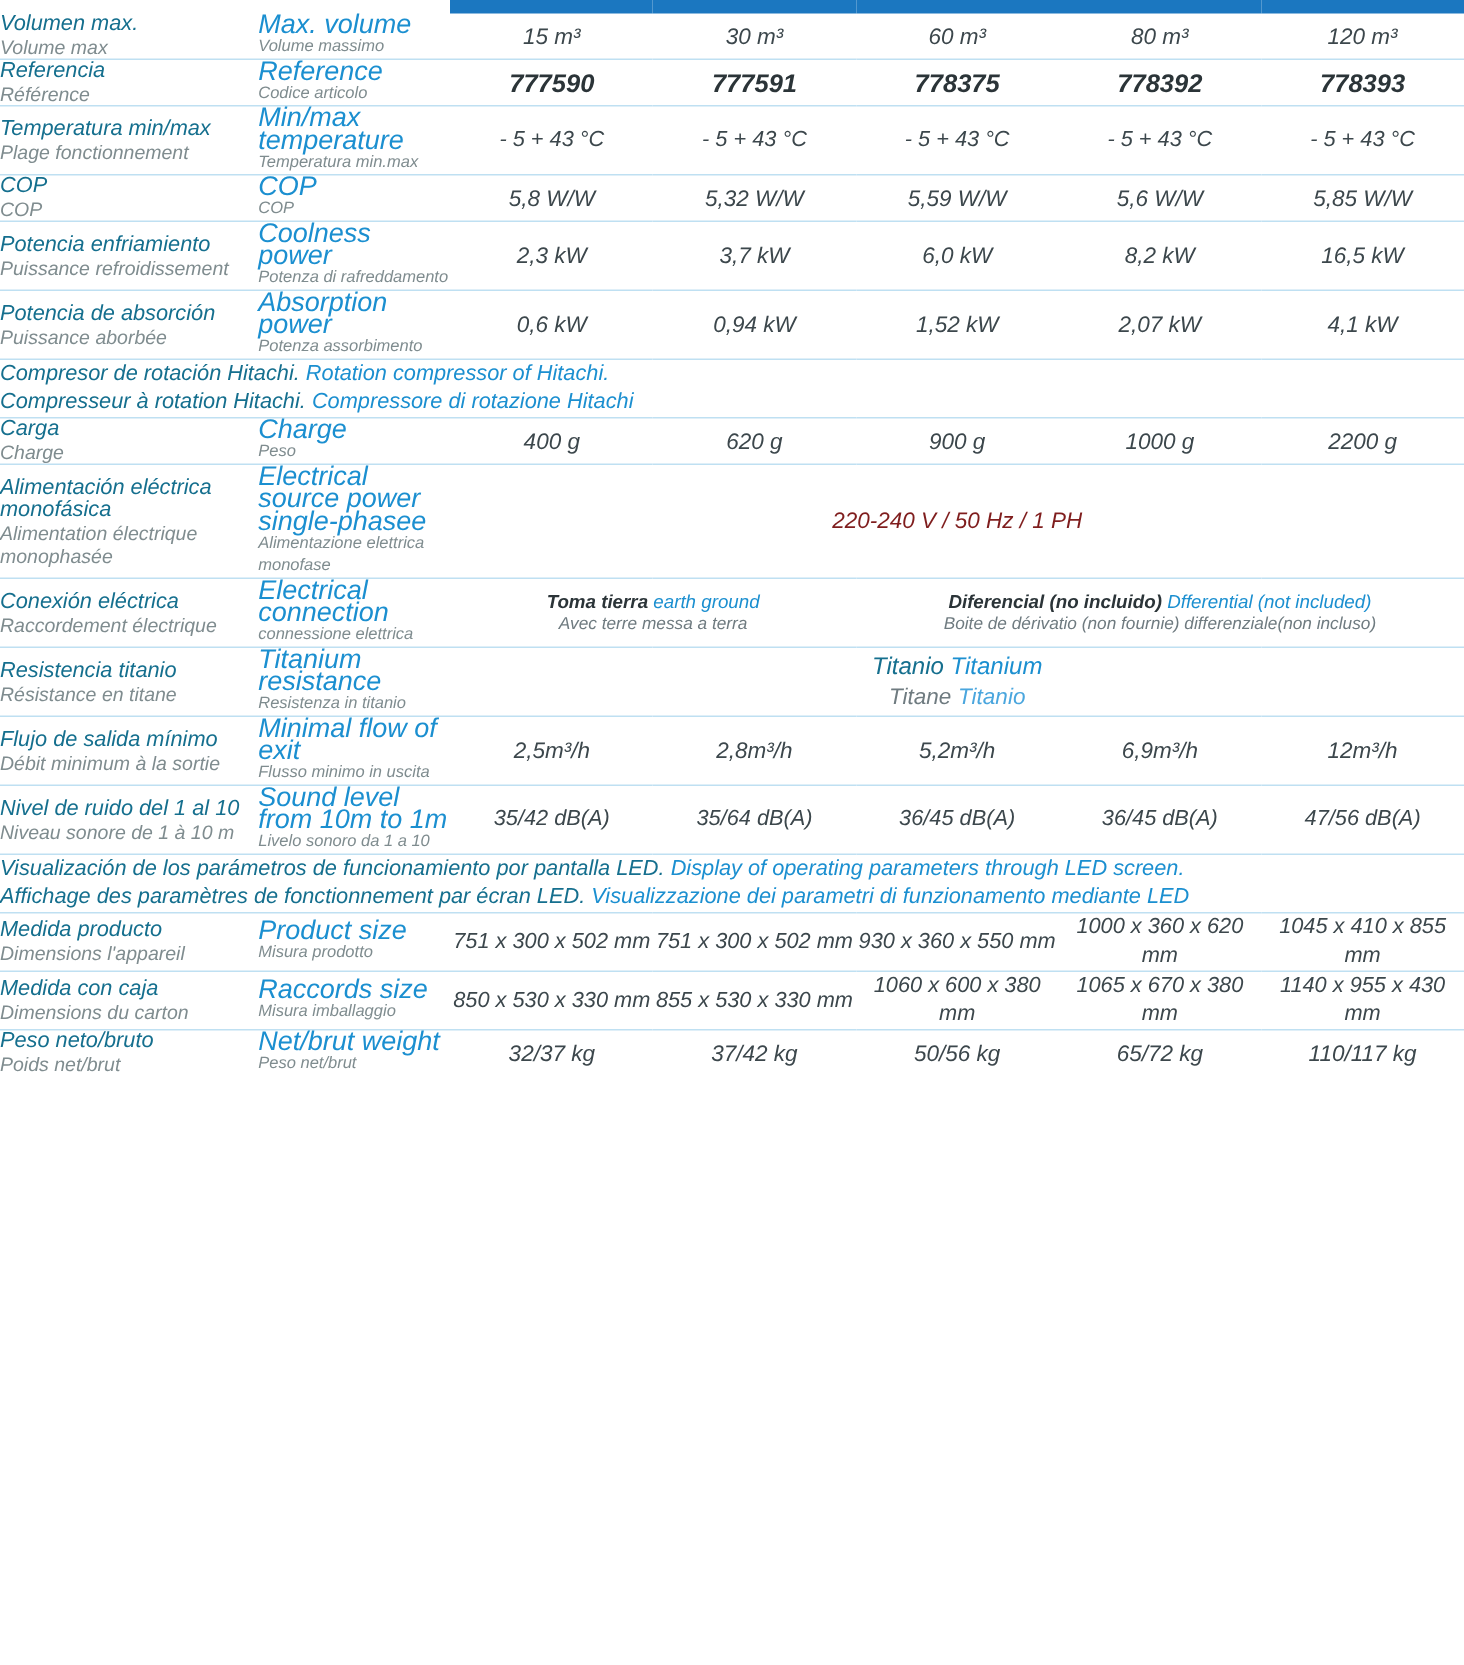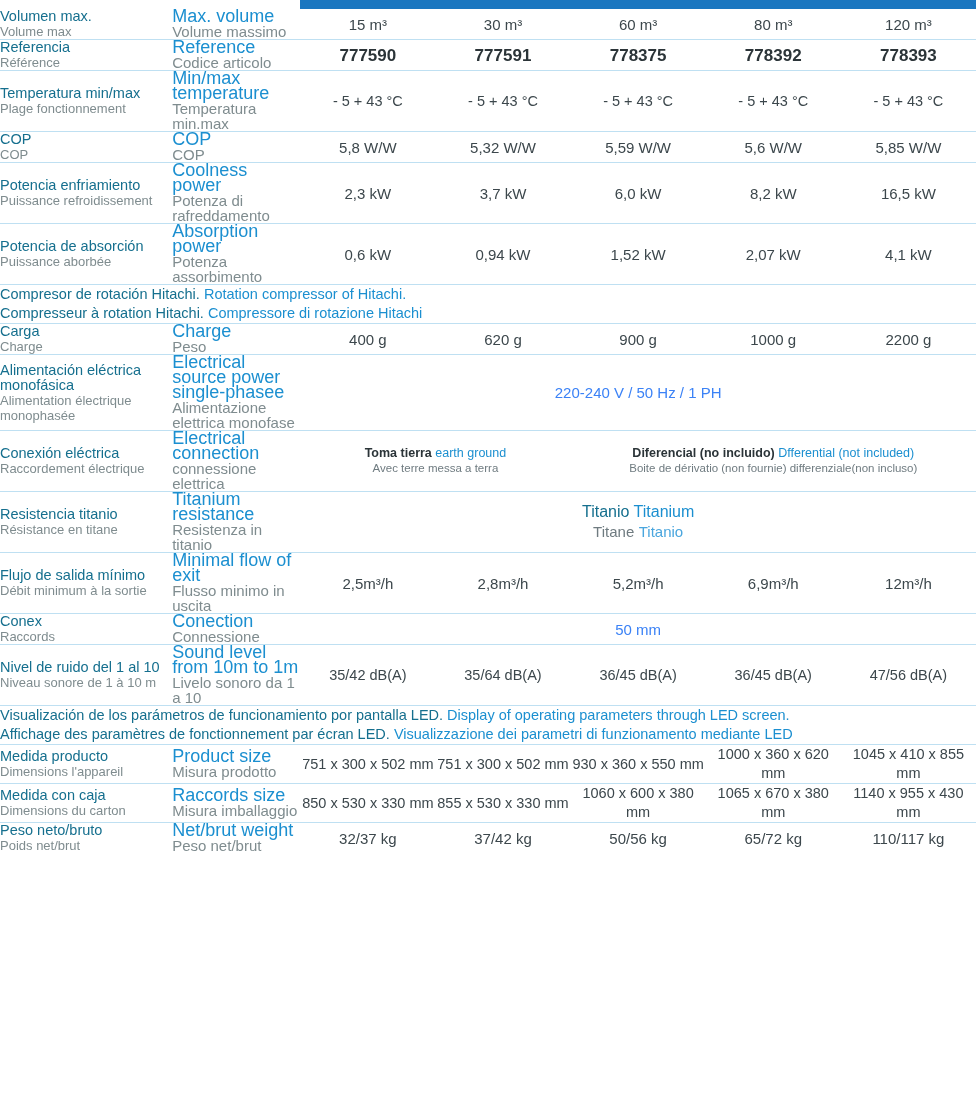--- a/index.html
+++ b/index.html
@@ -3,21 +3,21 @@
 <meta charset="utf-8">
 <style>
   html,body{margin:0;padding:0;}
   body{
     width:976px;
     background:#ffffff;
     font-family:"Liberation Sans", sans-serif;
     color:#2f3a3f;
     -webkit-font-smoothing:antialiased;
   }
-  .sheet{width:776px;position:relative;}
+  .sheet{width:776px;position:relative;font-style:italic;}
   table.spec{
     border-collapse:collapse;
     width:976px;
     table-layout:fixed;
   }
   table.spec td{
     vertical-align:middle;
     padding:0;
   }
   
@@ -32,37 +32,37 @@
   tr.row{border-bottom:1px solid #bfe0f2;}
   tr.row > td{border-bottom:1px solid #bfe0f2;}
 
   .lbl{
     padding:9px 6px 9px 8px;
     line-height:15px;
   }
   .lbl .es{color:#156f8e;font-size:14.5px;font-weight:400;}
   .lbl .fr{color:#7f8c8f;font-size:13px;}
   .lbl2 .en{color:#1b8fd0;font-size:18px;}
-  .lbl2 .it{color:#7f8c8f;font-size:15px;}
+  .lbl2 .it{color:#7f8c8f;font-size:11px;}
   .lbl2{padding:9px 6px 9px 4px;line-height:15px;}
 
   .val{
     text-align:center;
     color:#3c474c;
     font-size:15px;
     line-height:19px;
     padding:9px 4px;
   }
   .val.bold{font-weight:bold;font-size:17px;color:#2b3438;}
   .val.small{font-size:14.5px;}
 
   .merge{
     text-align:center;
     font-size:15px;
-    color:#3b82f6;
+    color:#7f1d1d;
     padding:10px 4px;
     line-height:19px;
   }
   .banner{
     text-align:left;
     padding:12px 20px;
     line-height:19px;
     font-size:14.5px;
   }
   .banner .a{color:#156f8e;}
@@ -317,31 +317,20 @@
       <div class="en">Minimal flow of exit</div>
       <div class="it">Flusso minimo in uscita</div>
     </td>
     <td class="val">2,5m³/h</td>
     <td class="val">2,8m³/h</td>
     <td class="val">5,2m³/h</td>
     <td class="val">6,9m³/h</td>
     <td class="val">12m³/h</td>
   </tr>
 
-  <tr class="row">
-    <td class="lbl">
-      <div class="es">Conex</div>
-      <div class="fr">Raccords</div>
-    </td>
-    <td class="lbl2">
-      <div class="en">Conection</div>
-      <div class="it">Connessione</div>
-    </td>
-    <td class="merge" colspan="5">50 mm</td>
-  </tr>
 
   <tr class="row">
     <td class="lbl">
       <div class="es">Nivel de ruido del 1 al 10</div>
       <div class="fr">Niveau sonore de 1 à 10 m</div>
     </td>
     <td class="lbl2">
       <div class="en">Sound level from 10m to 1m</div>
       <div class="it">Livelo sonoro da 1 a 10</div>
     </td>

